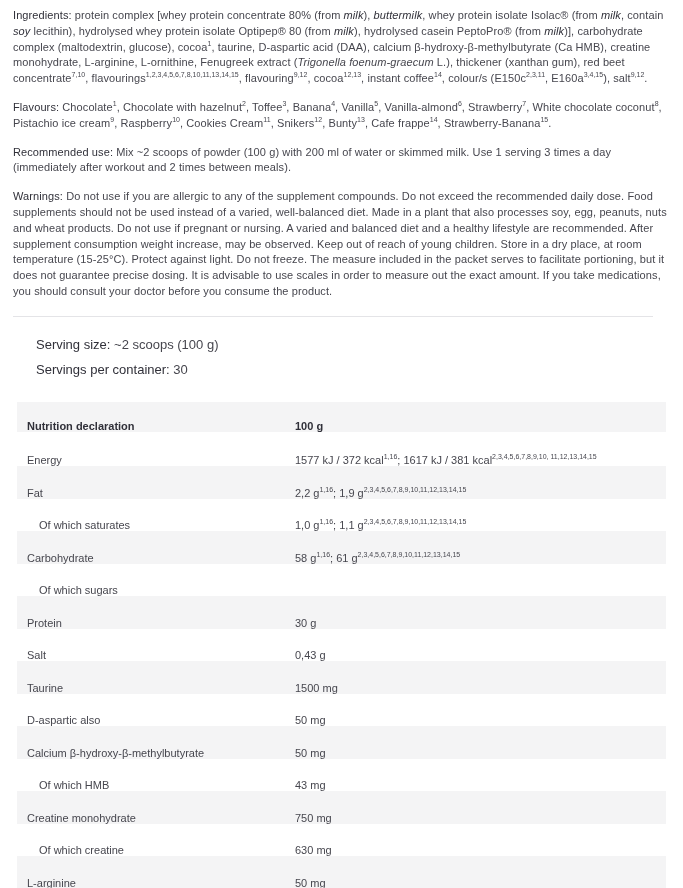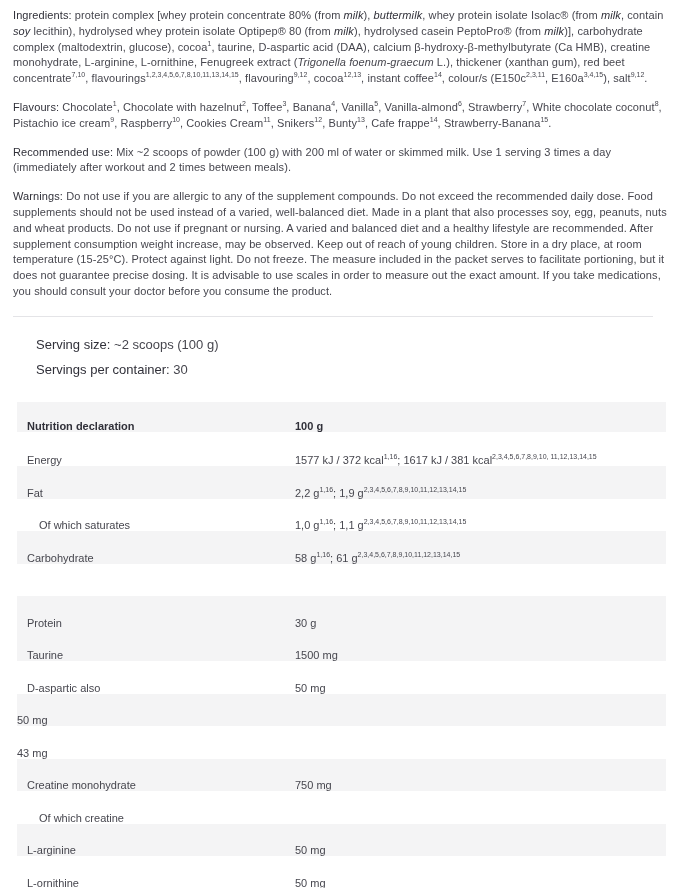--- a/index.html
+++ b/index.html
@@ -55,53 +55,61 @@
     <div class="t-label indent">Of which saturates</div>
     <div class="t-value"><span>1,0 g</span><sup>1,16</sup><span>; 1,1 g</span><sup>2,3,4,5,6,7,8,9,10,11,12,13,14,15</sup></div>
   </div>
 
   <div class="t-row shaded">
     <div class="t-label">Carbohydrate</div>
     <div class="t-value"><span>58 g</span><sup>1,16</sup><span>; 61 g</span><sup>2,3,4,5,6,7,8,9,10,11,12,13,14,15</sup></div>
   </div>
 
   <div class="t-row">
+    <div class="t-label indent">Of which sugars</div>
   </div>
 
   <div class="t-row shaded">
     <div class="t-label">Protein</div>
     <div class="t-value"><span>30 g</span></div>
   </div>
 
+  <div class="t-row">
+    <div class="t-label">Salt</div>
+    <div class="t-value"><span>0,43 g</span></div>
+  </div>
 
   <div class="t-row shaded">
     <div class="t-label">Taurine</div>
     <div class="t-value"><span>1500 mg</span></div>
   </div>
 
   <div class="t-row">
     <div class="t-label">D-aspartic also</div>
     <div class="t-value"><span>50 mg</span></div>
   </div>
 
   <div class="t-row shaded">
+    <div class="t-label">Calcium β-hydroxy-β-methylbutyrate</div>
     <div class="t-value"><span>50 mg</span></div>
   </div>
 
   <div class="t-row">
+    <div class="t-label indent">Of which HMB</div>
     <div class="t-value"><span>43 mg</span></div>
   </div>
 
   <div class="t-row shaded">
     <div class="t-label">Creatine monohydrate</div>
     <div class="t-value"><span>750 mg</span></div>
   </div>
 
   <div class="t-row">
     <div class="t-label indent">Of which creatine</div>
+    <div class="t-value"><span>630 mg</span></div>
   </div>
 
   <div class="t-row shaded">
     <div class="t-label">L-arginine</div>
     <div class="t-value"><span>50 mg</span></div>
   </div>
 
   <div class="t-row">
     <div class="t-label">L-ornithine</div>
     <div class="t-value"><span>50 mg</span></div>

